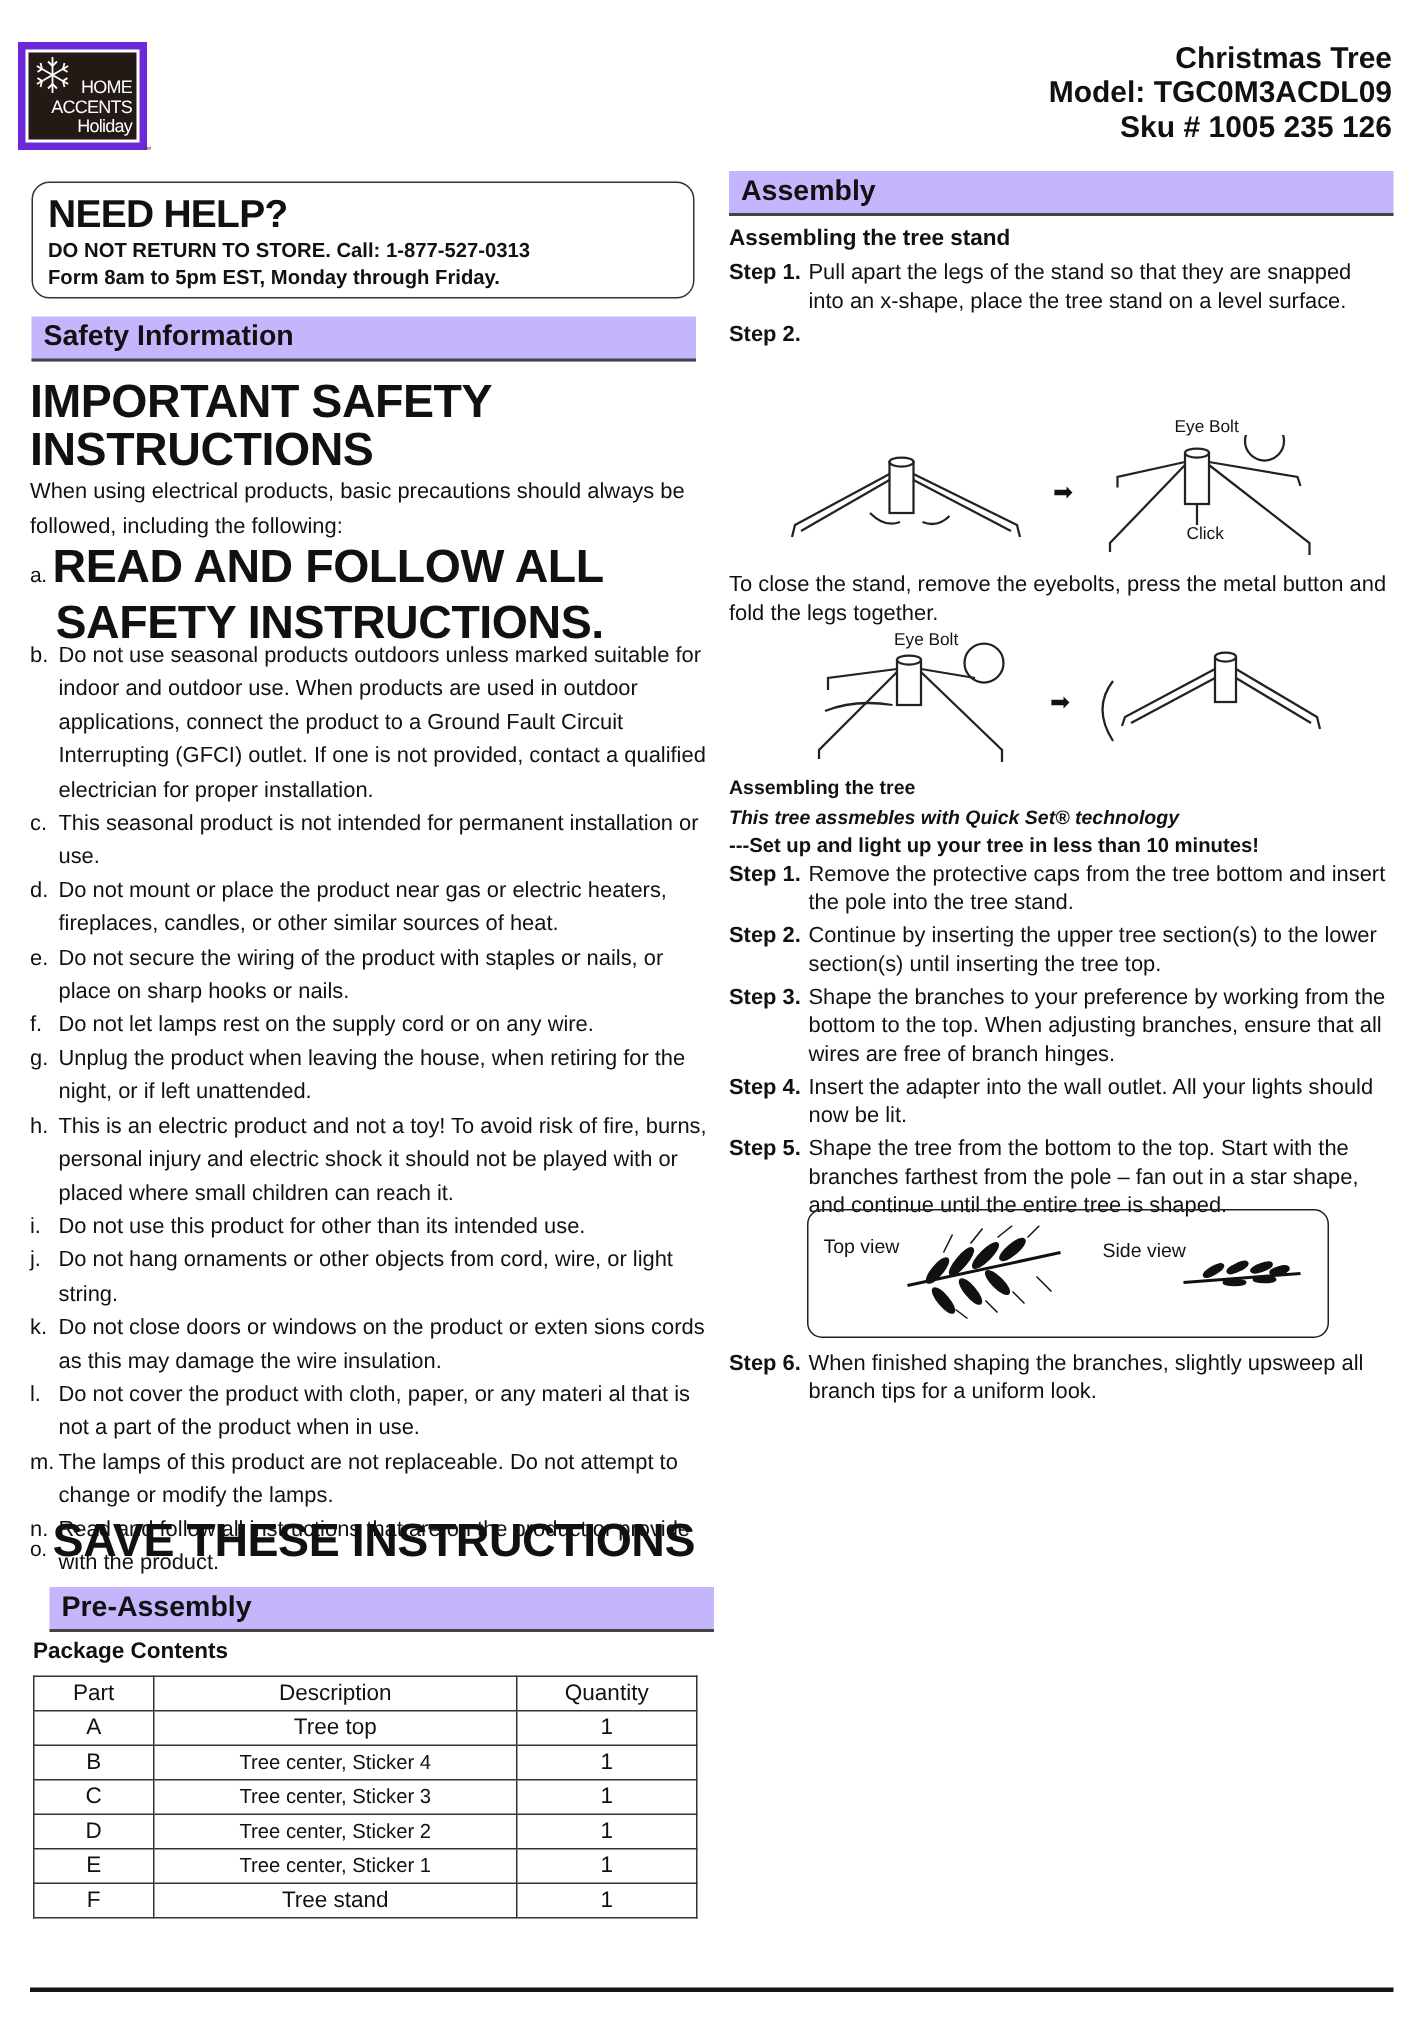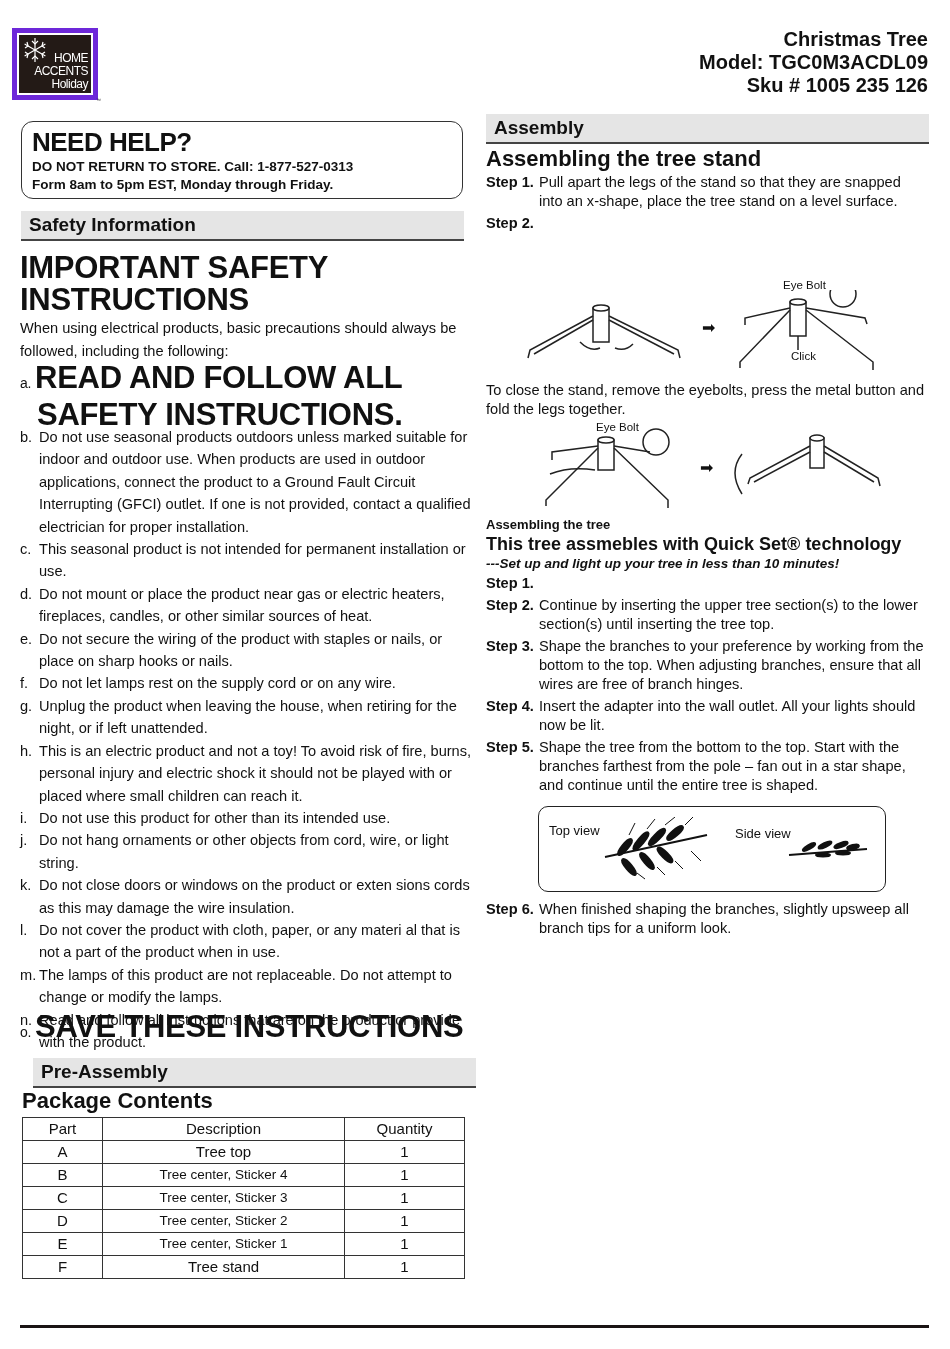--- a/index.html
+++ b/index.html
@@ -11,37 +11,37 @@
   .logo-flake { position: absolute; left: 2px; top: 1px; width: 28px; height: 28px; }
   .logo-text { position: absolute; right: 3px; bottom: 2px; color: #fff; text-align: right; font-size: 12px; line-height: 13px; font-family: "Liberation Sans", sans-serif; letter-spacing: -0.5px; }
   .logo-tm { position: absolute; left: 96px; top: 97px; font-size: 5px; color: #333; }
 
   .header-right { position: absolute; right: 22px; top: 28px; text-align: right; font-weight: bold; font-size: 20px; line-height: 23px; }
 
   .help-box { position: absolute; left: 21px; top: 121px; width: 442px; height: 78px; border: 1.5px solid #333; border-radius: 12px; padding: 4px 10px; }
   .help-title { font-size: 26px; font-weight: bold; line-height: 32px; letter-spacing: -0.5px; }
   .help-line { font-size: 13.5px; font-weight: bold; line-height: 18px; }
 
-  .section-bar { position: absolute; background: #e5e5e5; border-bottom: 2px solid #444; font-weight: bold; font-size: 19px; padding-left: 8px; line-height: 28px; height: 30px; }
+  .section-bar { position: absolute; background: #c4b5fd; border-bottom: 2px solid #444; font-weight: bold; font-size: 19px; padding-left: 8px; line-height: 28px; height: 30px; }
 
   .big-title { position: absolute; left: 20px; top: 252px; font-size: 31px; font-weight: bold; line-height: 32px; letter-spacing: -0.3px; }
   .intro { position: absolute; left: 20px; top: 317px; width: 450px; font-size: 14.6px; line-height: 22.5px; }
 
   .rule-a { position: absolute; left: 20px; top: 362px; font-weight: bold; font-size: 31px; line-height: 32px; letter-spacing: -0.3px; }
   .rule-a .lbl, .rule-o .lbl { font-size: 14px; font-weight: normal; margin-right: 4px; }
   .rule-a .l2 { padding-left: 17px; }
 
   .rules { position: absolute; left: 20px; top: 426px; width: 455px; font-size: 14.6px; line-height: 22.4px; }
   .rule { display: flex; }
   .rule .lbl { width: 19px; flex: none; }
   .rule .txt { flex: 1; }
 
   .rule-o { position: absolute; left: 20px; top: 1010px; font-weight: bold; font-size: 31px; line-height: 34px; letter-spacing: -0.3px; }
 
-  .sub-title { position: absolute; font-weight: bold; font-size: 22px; line-height: 20px; }
+  .sub-title { position: absolute; font-weight: bold; font-size: 15px; line-height: 20px; }
 
   table.parts { position: absolute; left: 22px; top: 1117px; width: 443px; border-collapse: collapse; font-size: 15px; border-radius: 26px; }
   table.parts td, table.parts th { border: 1.5px solid #333; text-align: center; height: 23px; font-weight: normal; line-height: 20px; }
   table.parts td.desc-small { font-size: 13.5px; }
 
   .footer-rule { position: absolute; left: 20px; top: 1325px; width: 909px; height: 3px; background: #1a1414; }
 
   .asm { position: absolute; left: 486px; width: 440px; font-size: 14.6px; line-height: 19px; }
   .step { display: flex; margin-bottom: 3px; }
   .step .lbl { font-weight: bold; width: 51px; flex: none; white-space: nowrap; }
@@ -273,24 +273,25 @@
     <path d="M80 14 L20 46 L18 52"></path>
       <path d="M80 20 L24 50"></path>
     <path d="M94 14 L148 46 L150 54"></path>
       <path d="M94 20 L144 50"></path>
     <path d="M12 22 q-14 18 0 40"></path>
   </g>
 </svg>
 
 <div class="asm" style="top:515px;">
   <div style="font-weight:bold; font-size:13px; line-height:19.5px;">Assembling the tree</div>
-  <div style="font-weight:bold; font-size:18px; line-height:19.5px;">This tree assmebles with Quick Set® technology</div>
-  <div style="font-weight:bold; font-size:13.5px; line-height:19.5px;font-style:italic;">---Set up and light up your tree in less than 10 minutes!</div>
+  <div style="font-weight:bold; font-size:13px; line-height:19.5px;font-style:italic;">This tree assmebles with Quick Set® technology</div>
+  <div style="font-weight:bold; font-size:13.5px; line-height:19.5px;">---Set up and light up your tree in less than 10 minutes!</div>
   <div class="step">
       <span class="lbl">Step 1.</span>
+      <span class="txt">Remove the protective caps from the tree bottom and insert the pole into the tree stand.</span>
     </div>
   <div class="step">
       <span class="lbl">Step 2.</span>
       <span class="txt">Continue by inserting the upper tree section(s) to the lower section(s) until inserting the tree top.</span>
     </div>
   <div class="step">
       <span class="lbl">Step 3.</span>
       <span class="txt">Shape the branches to your preference by working from the bottom to the top. When adjusting branches, ensure that all wires are free of branch hinges.</span>
     </div>
   <div class="step">

